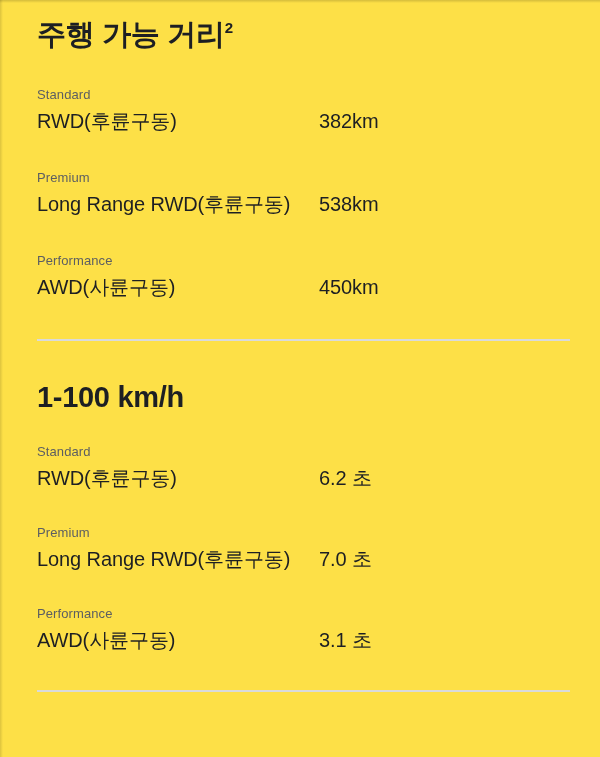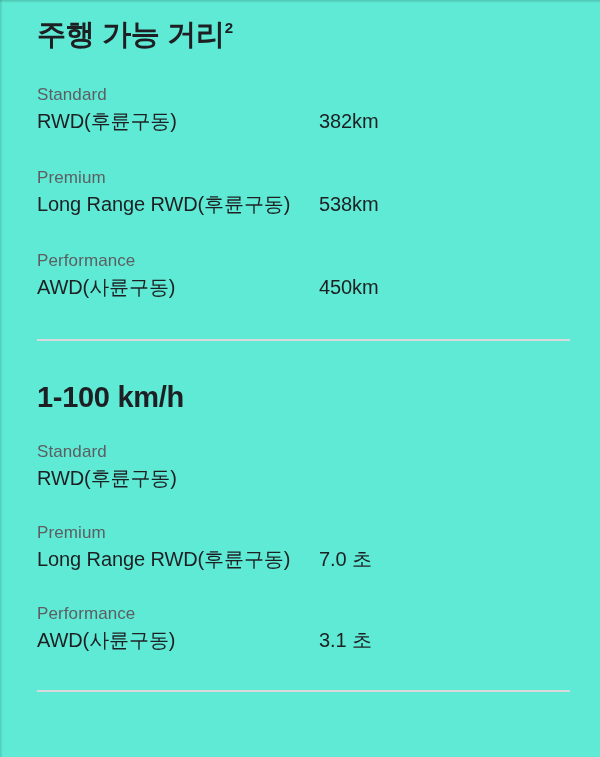--- a/index.html
+++ b/index.html
@@ -6,21 +6,21 @@
     margin: 0;
     padding: 0;
     background: #ffffff;
   }
   .page {
     position: relative;
     width: 600px;
     height: 757px;
     box-sizing: border-box;
     padding: 16px 30px 0 37px;
-    background: #5eead4;
+    background: #fde047;
     font-family: "Liberation Sans", "DejaVu Sans", sans-serif;
     color: #1d1f23;
     overflow: hidden;
   }
   
   .edge-top {
     position: absolute;
     top: 0; left: 0; right: 0;
     height: 3px;
     background: linear-gradient(to bottom, rgba(0,0,0,0.16), rgba(0,0,0,0));
@@ -47,21 +47,21 @@
     vertical-align: super;
     font-weight: 700;
   }
   .mt-s2 { margin-top: 38px; }
   .row { }
   .mt32 { margin-top: 32px; }
   .mt30 { margin-top: 30px; }
   .mt28 { margin-top: 28px; }
   .mt26 { margin-top: 26px; }
   .trim {
-    font-size: 17px;
+    font-size: 13px;
     line-height: 22px;
     font-weight: 400;
     color: #5c5e62;
     letter-spacing: 0.1px;
   }
   .line {
     display: grid;
     grid-template-columns: 282px 1fr;
   }
   .label, .value {
@@ -119,20 +119,21 @@
 
   <div class="divider divider-1"></div>
 
   <section>
     <h2 class="section-title mt-s2"><span>1-100 km/h</span><sup></sup></h2>
 
     <div class="row mt26">
       <div class="trim">Standard</div>
       <div class="line">
         <div class="label">RWD(후륜구동)</div>
+        <div class="value">6.2 초</div>
       </div>
     </div>
 
     <div class="row mt28">
       <div class="trim">Premium</div>
       <div class="line">
         <div class="label">Long Range RWD(후륜구동)</div>
         <div class="value">7.0 초</div>
       </div>
     </div>

